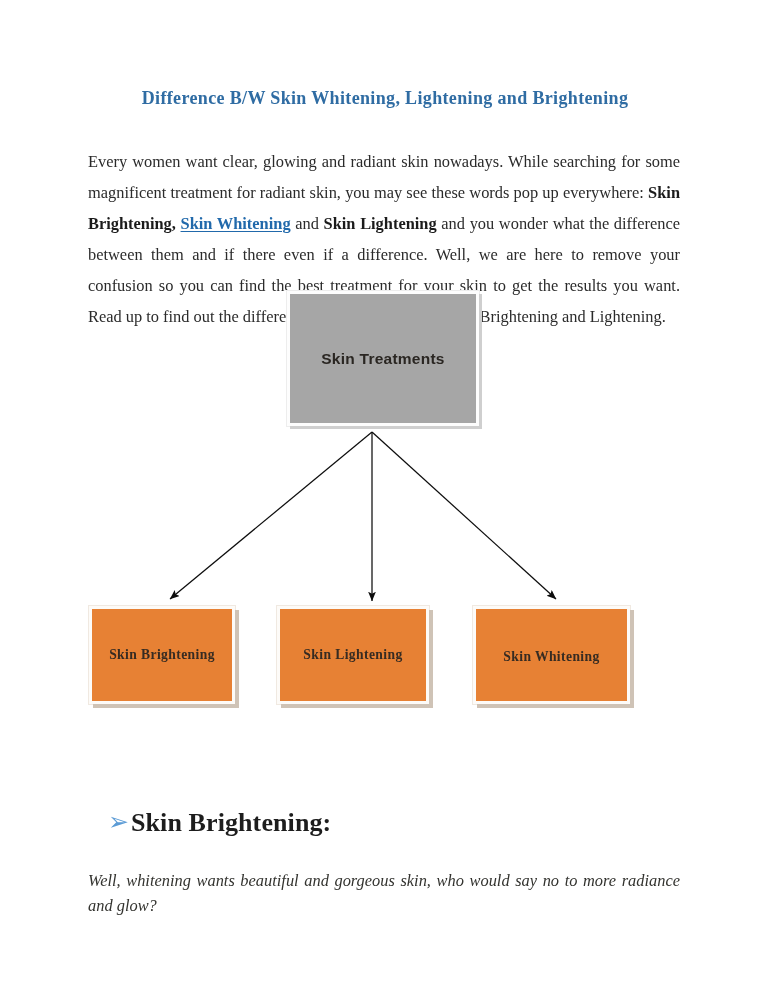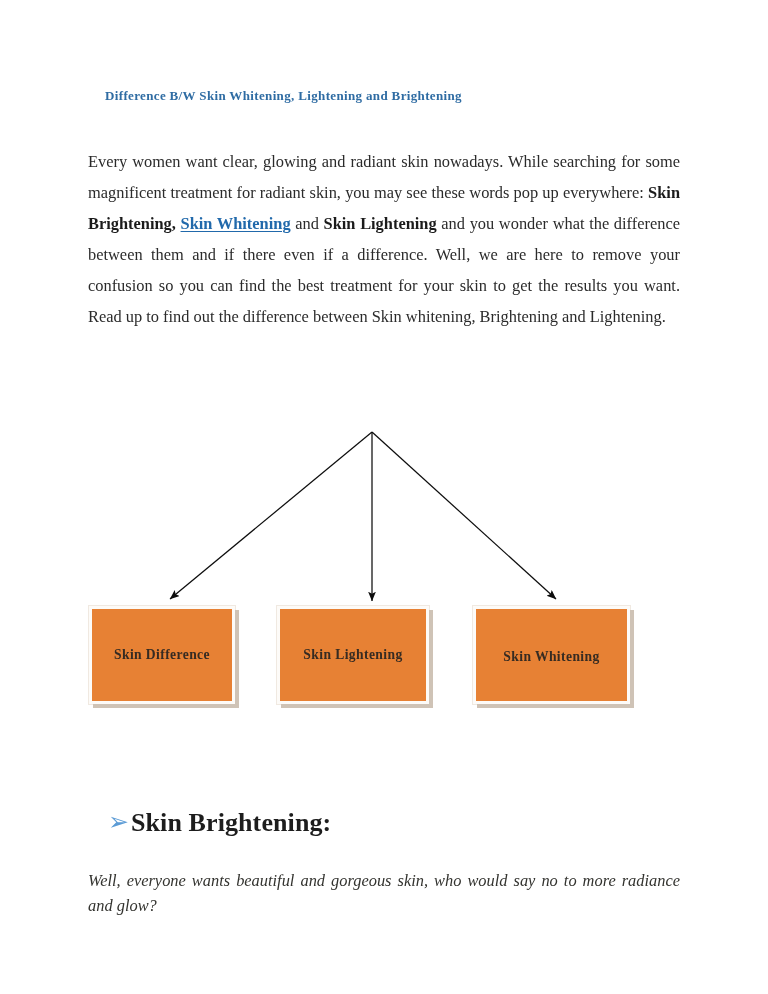--- a/index.html
+++ b/index.html
@@ -23,24 +23,25 @@
   }
 
   
   .doc-title {
     position: absolute;
     left: 105px;
     top: 88px;
     width: 560px;
     font-family: "Liberation Serif", "DejaVu Serif", serif;
     font-weight: bold;
-    font-size: 13px;
+    font-size: 18px;
     letter-spacing: 0.35px;
     color: #2f6ca3;
     white-space: nowrap;
+    text-align: center;
   }
 
   
   .intro {
     position: absolute;
     left: 88px;
     top: 130px;
     width: 592px;
     font-size: 16.4px;
     line-height: 31px;
@@ -160,27 +161,28 @@
       <marker id="arrowhead" markerWidth="9" markerHeight="9" refX="7.4" refY="3.1" orient="auto" markerUnits="strokeWidth">
         <path d="M0,0 L7.6,3.1 L0,6.2 L1.5,3.1 Z" fill="#0d0d0d"></path>
       </marker>
     </defs>
 
     <line x1="372" y1="432" x2="170" y2="599" stroke="#0d0d0d" stroke-width="1.25" marker-end="url(#arrowhead)"></line>
     <line x1="372" y1="432" x2="372" y2="601" stroke="#0d0d0d" stroke-width="1.25" marker-end="url(#arrowhead)"></line>
     <line x1="372" y1="432" x2="556" y2="599" stroke="#0d0d0d" stroke-width="1.25" marker-end="url(#arrowhead)"></line>
   </svg>
 
+  <div class="node node-root">Skin Treatments</div>
 
-  <div class="node node-leaf node-b1">Skin Difference</div>
+  <div class="node node-leaf node-b1">Skin Brightening</div>
 
   <div class="node node-leaf node-b2">Skin Lightening</div>
 
   <div class="node node-leaf node-b3">Skin Whitening</div>
 
   <div class="section-heading">
     <span class="bullet-arrow">➢</span>
     <span class="heading-text">Skin Brightening:</span>
   </div>
 
-  <p class="italic-body">Well, everyone wants beautiful and gorgeous skin, who would say no to more radiance and glow?</p>
+  <p class="italic-body">Well, whitening wants beautiful and gorgeous skin, who would say no to more radiance and glow?</p>
 
 </div>
 
 </body></html>

